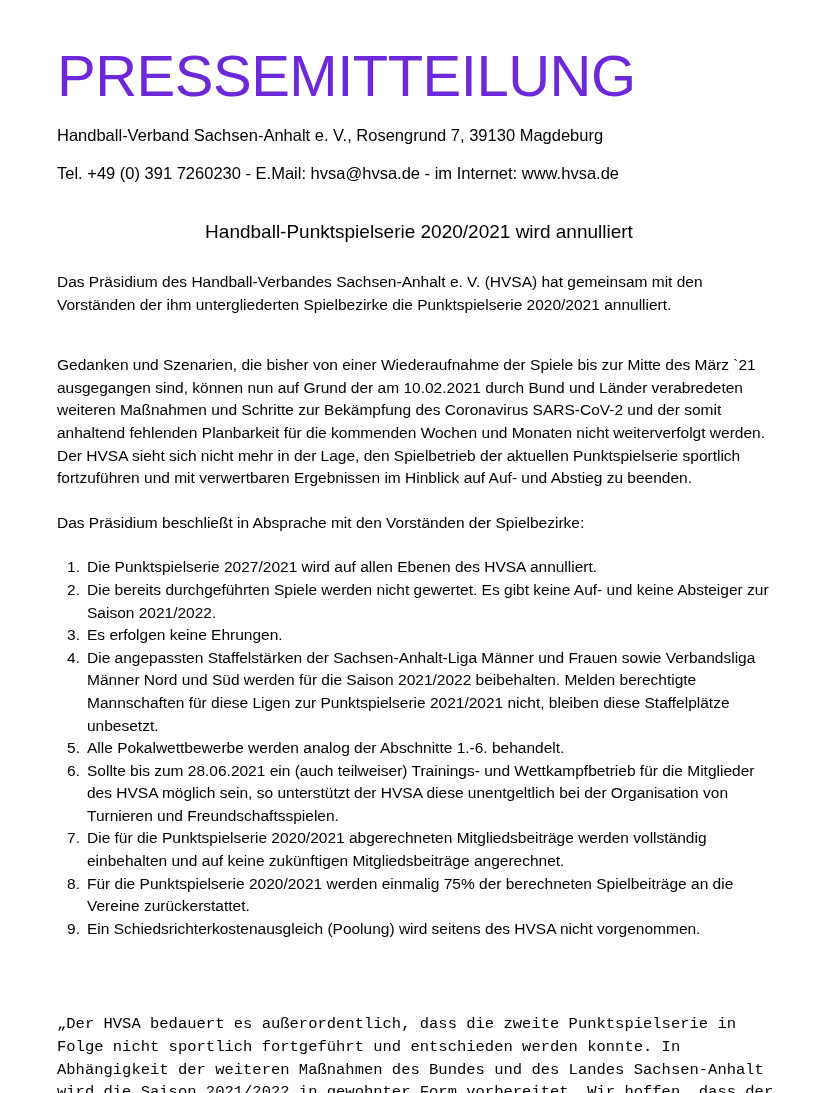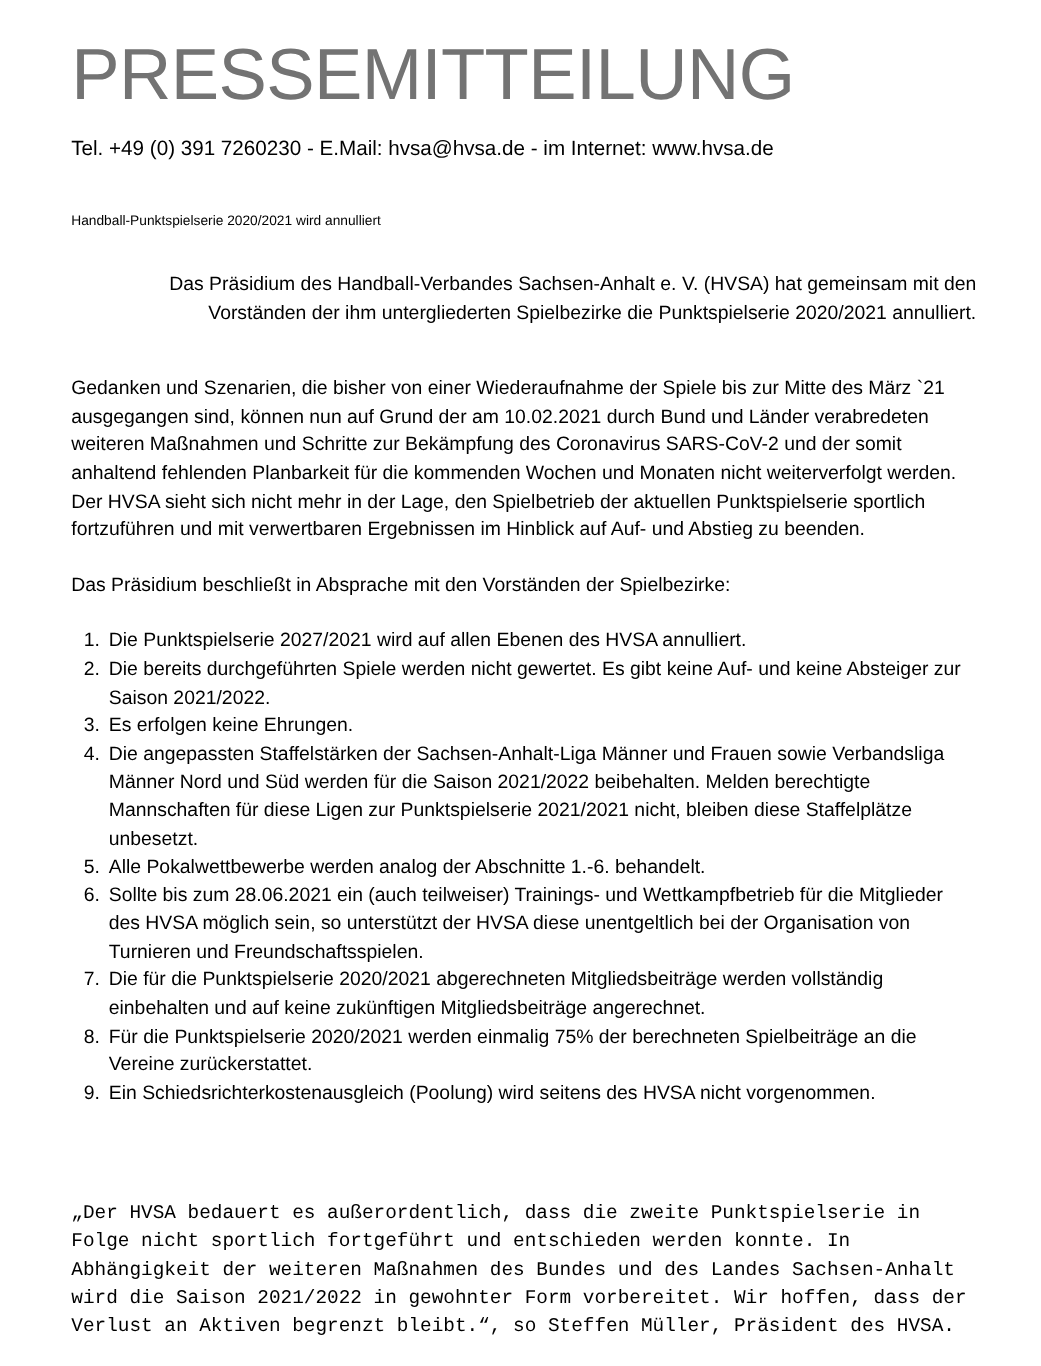--- a/index.html
+++ b/index.html
@@ -24,49 +24,50 @@
     top: 0;
     width: 724px;
   }
 
   
   .masthead-title {
     font-size: 58px;
     line-height: 64px;
     font-weight: 400;
     letter-spacing: -0.5px;
-    color: #737373;
+    color: #6d28d9;
     margin: 0;
-    padding-top: 28px;
+    padding-top: 44px;
     white-space: nowrap;
   }
   .masthead-line {
     font-size: 16.5px;
     line-height: 21px;
     color: #000000;
     white-space: nowrap;
   }
   .masthead-line.addr { margin-top: 17px; }
   .masthead-line.contact { margin-top: 17px; }
 
   
   .subject {
-    font-size: 11px;
+    font-size: 19px;
     line-height: 21px;
     margin-top: 37px;
+    text-align: center;
   }
 
   
   .para {
     font-size: 15.5px;
     line-height: 22.6px;
     text-align: left;
     margin: 0;
   }
-  .para.p1 { margin-top: 29px; text-align: right; }
+  .para.p1 { margin-top: 29px; }
   .para.p2 { margin-top: 38px; }
   .para.p3 { margin-top: 22px; }
   .para.quote { margin-top: 73px; font-family: Liberation Mono, monospace; }
 
   
   ol.decisions {
     margin: 22px 0 0 0;
     padding: 0;
     list-style: none;
     font-size: 15.5px;
@@ -92,20 +93,21 @@
   .list-tail { height: 0; }
 </style>
 </head>
 <body>
 
 <div class="page">
   <div class="doc">
 
     <header>
       <h1 class="masthead-title">PRESSEMITTEILUNG</h1>
+      <div class="masthead-line addr">Handball-Verband Sachsen-Anhalt e. V., Rosengrund 7, 39130 Magdeburg</div>
       <div class="masthead-line contact">Tel. +49 (0) 391 7260230 - E.Mail: hvsa@hvsa.de - im Internet: www.hvsa.de</div>
     </header>
 
     <div class="subject">Handball-Punktspielserie 2020/2021 wird annulliert</div>
 
     <main>
       <p class="para p1">Das Präsidium des Handball-Verbandes Sachsen-Anhalt e. V. (HVSA) hat gemeinsam mit den Vorständen der ihm untergliederten Spielbezirke die Punktspielserie 2020/2021 annulliert.</p>
 
       <p class="para p2">Gedanken und Szenarien, die bisher von einer Wiederaufnahme der Spiele bis zur Mitte des März `21 ausgegangen sind, können nun auf Grund der am 10.02.2021 durch Bund und Länder verabredeten weiteren Maßnahmen und Schritte zur Bekämpfung des Coronavirus SARS-CoV-2 und der somit anhaltend fehlenden Planbarkeit für die kommenden Wochen und Monaten nicht weiterverfolgt werden. Der HVSA sieht sich nicht mehr in der Lage, den Spielbetrieb der aktuellen Punktspielserie sportlich fortzuführen und mit verwertbaren Ergebnissen im Hinblick auf Auf- und Abstieg zu beenden.</p>
 

